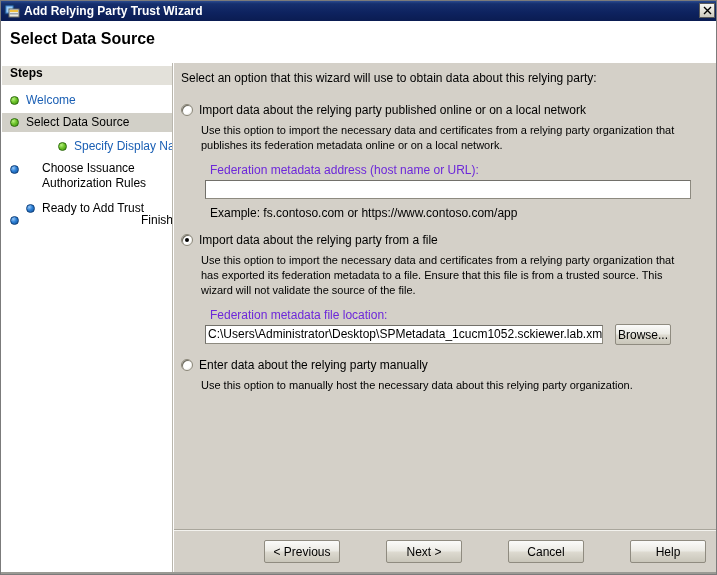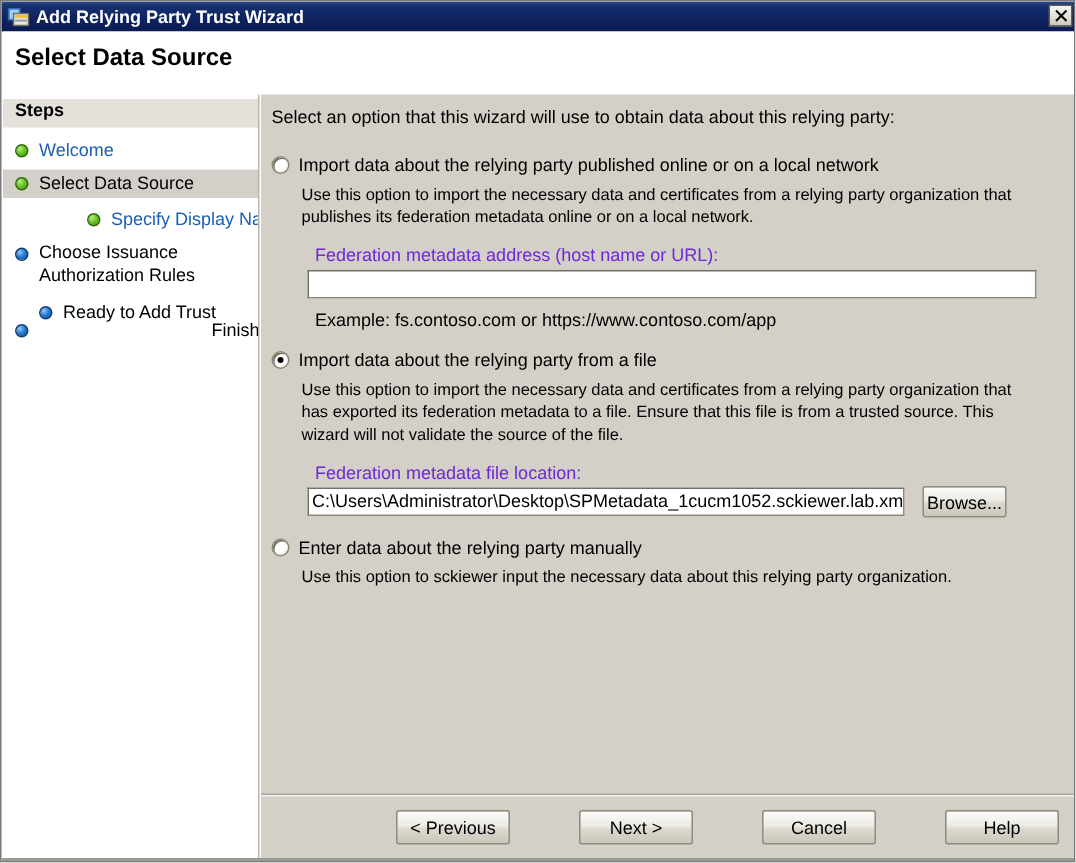--- a/index.html
+++ b/index.html
@@ -318,21 +318,21 @@
     <div class="step current" style="top:50px; height:19px; align-items:center;">
       <span class="bullet done" style="margin-top:0;"></span>
       <span class="lbl">Select Data Source</span>
     </div>
 
     <div class="step" style="top:74px; height:19px; align-items:center;margin-left:48px;">
       <span class="bullet done" style="margin-top:0;"></span>
       <span class="lbl link">Specify Display Name</span>
     </div>
 
-    <div class="step" style="top:98px; width:160px;">
+    <div class="step" style="top:98px; width:160px;gap:16px;">
       <span class="bullet todo"></span>
       <span class="lbl" style="width:120px;">Choose Issuance Authorization Rules</span>
     </div>
 
     <div class="step" style="top:136px; height:19px; align-items:center;padding-left:24px;">
       <span class="bullet todo" style="margin-top:0;"></span>
       <span class="lbl">Ready to Add Trust</span>
     </div>
 
     <div class="step" style="top:148px; height:19px; align-items:center;justify-content:space-between;">
@@ -363,21 +363,21 @@
     <div class="desc" style="top:190px;">Use this option to import the necessary data and certificates from a relying party organization that has exported its federation metadata to a file. Ensure that this file is from a trusted source.  This wizard will not validate the source of the file.</div>
 
     <div class="fieldlabel" style="top:245px;">Federation metadata file location:</div>
     <div class="textbox" style="left:31px; top:262px; width:398px;" title="">C:\Users\Administrator\Desktop\SPMetadata_1cucm1052.sckiewer.lab.xml</div>
     <div id="browse-btn" class="btn" style="left:441px; top:261px;">Browse...</div>
 
     <div class="radio-row" style="top:295px;">
       <span class="radio"></span>
       <span class="radio-label">Enter data about the relying party manually</span>
     </div>
-    <div class="desc" style="top:315px;">Use this option to sckiewer input the necessary data about this relying party organization.</div>
+    <div class="desc" style="top:315px;">Use this option to manually host the necessary data about this relying party organization.</div>
 
     <div id="footer-sep" style="top:466px;"></div>
     <div id="footer-buttons" style="top:477px;gap:46px;">
       <div class="btn">&lt; Previous</div>
       <div class="btn">Next &gt;</div>
       <div class="btn">Cancel</div>
       <div class="btn">Help</div>
     </div>
   </div>
 

